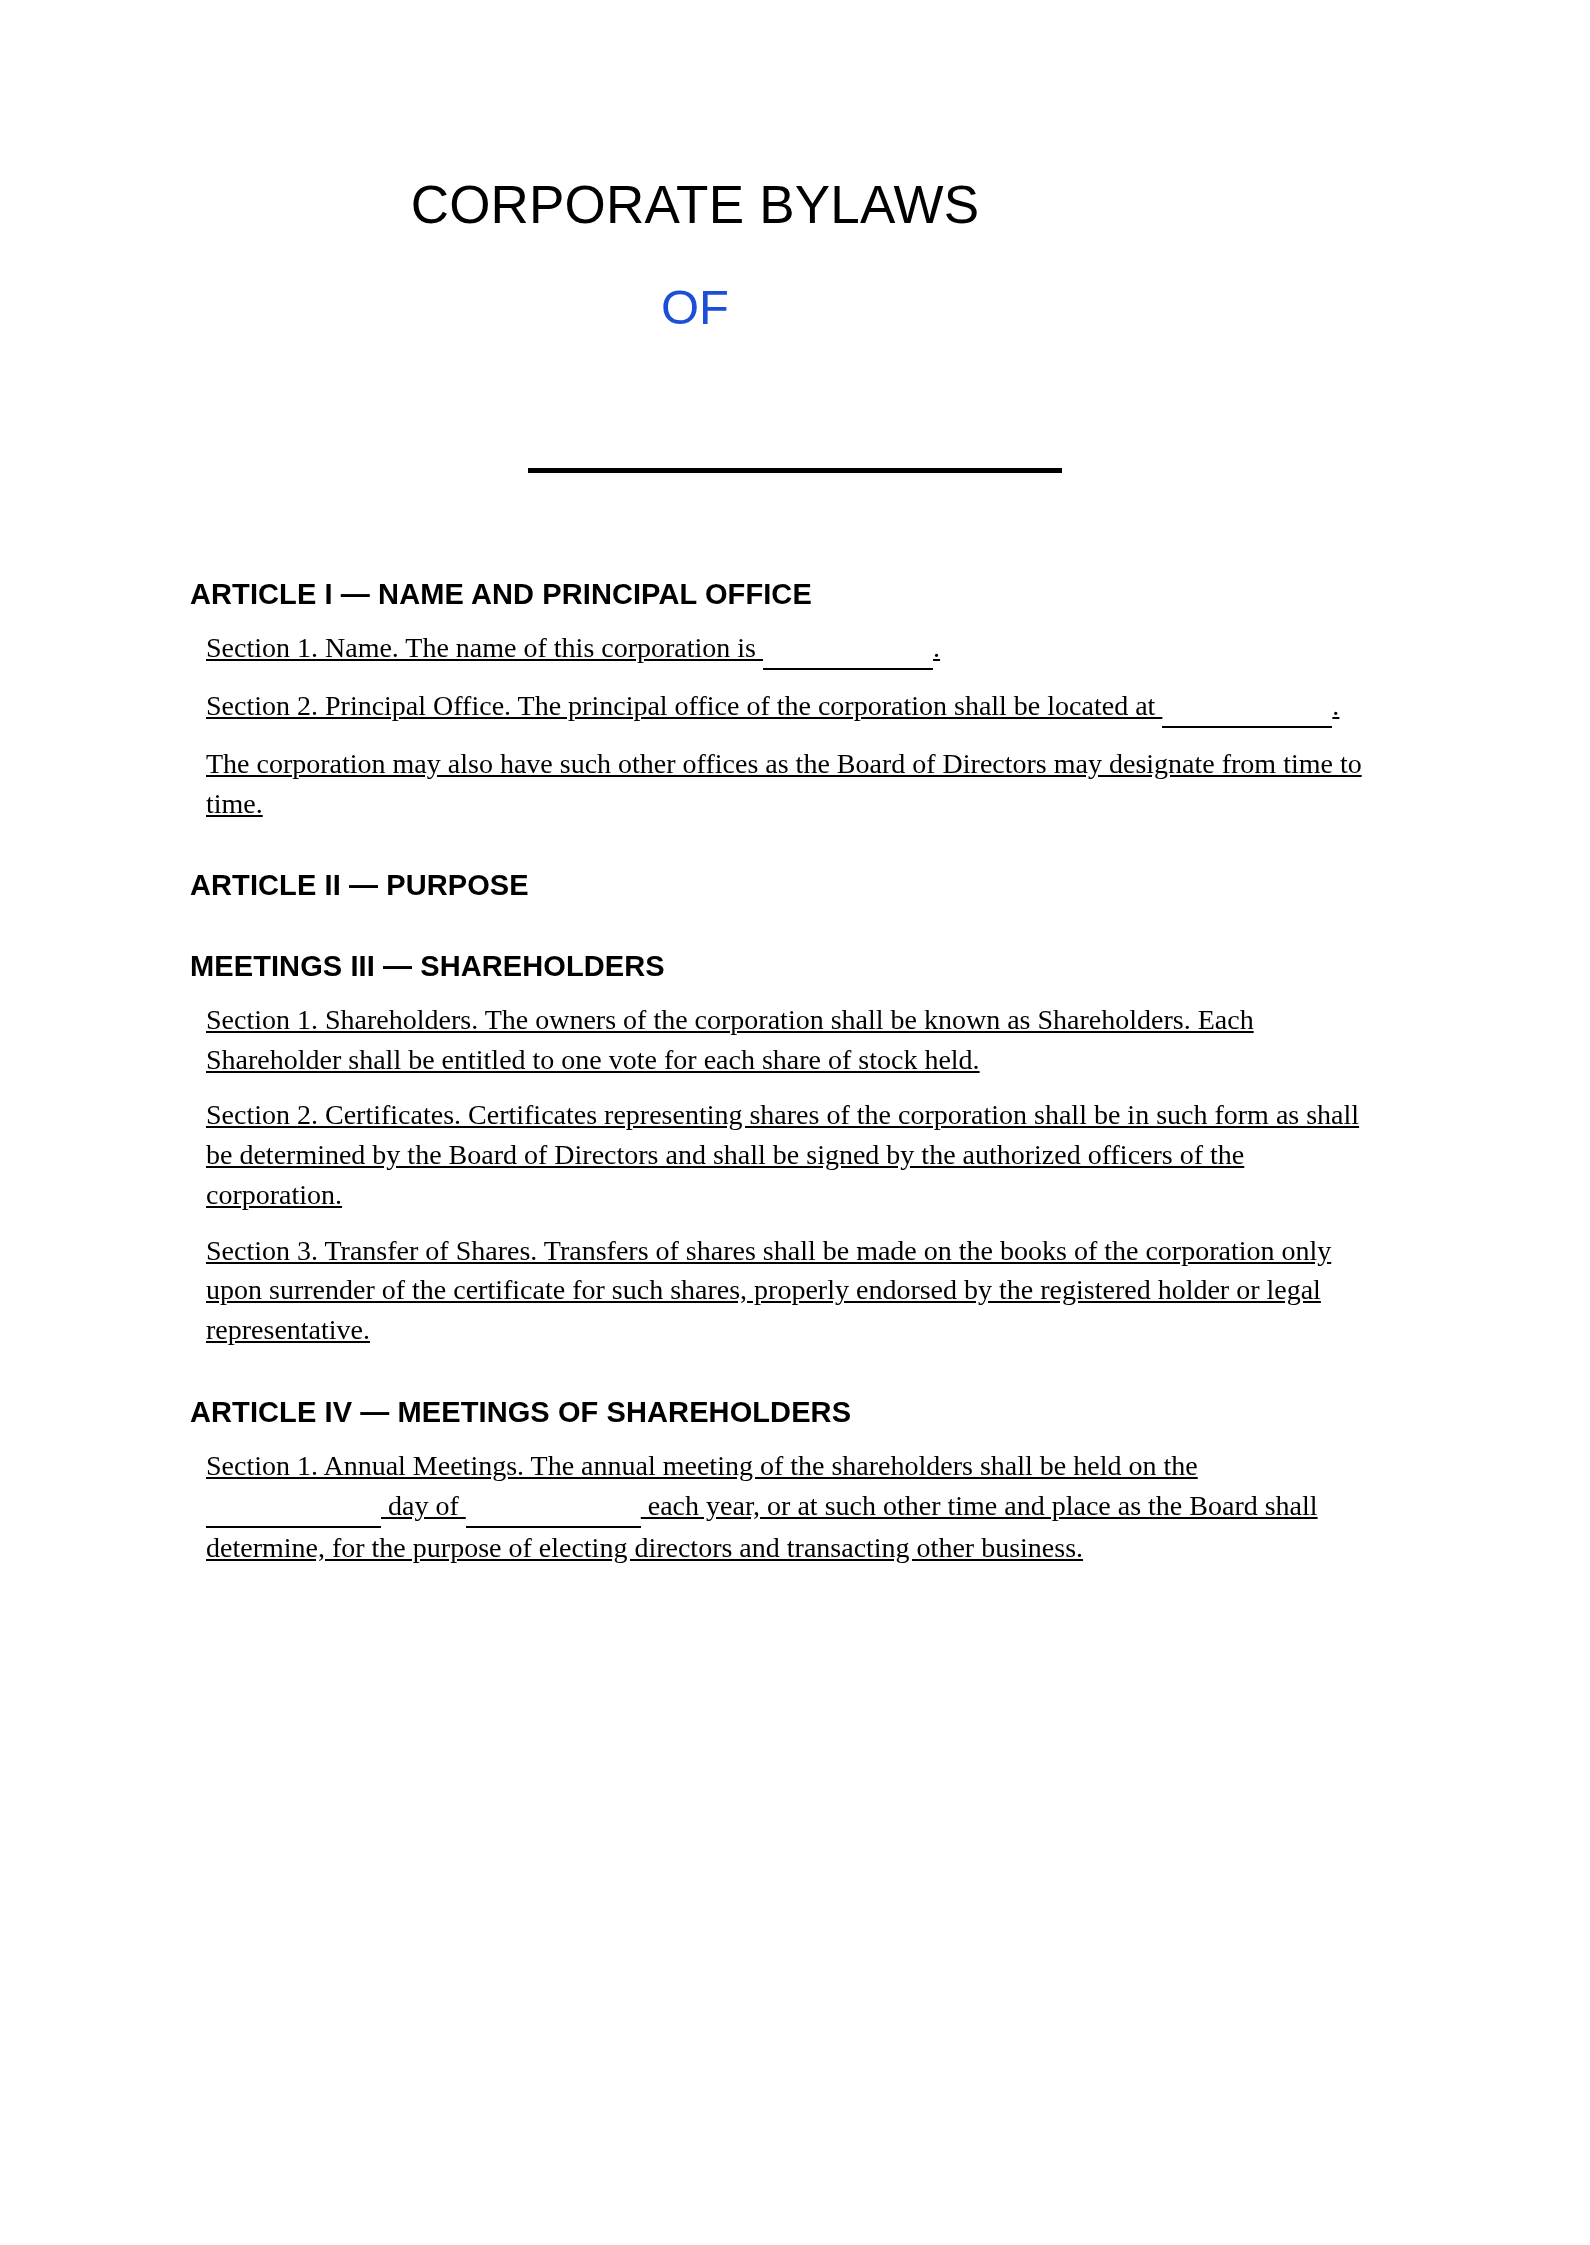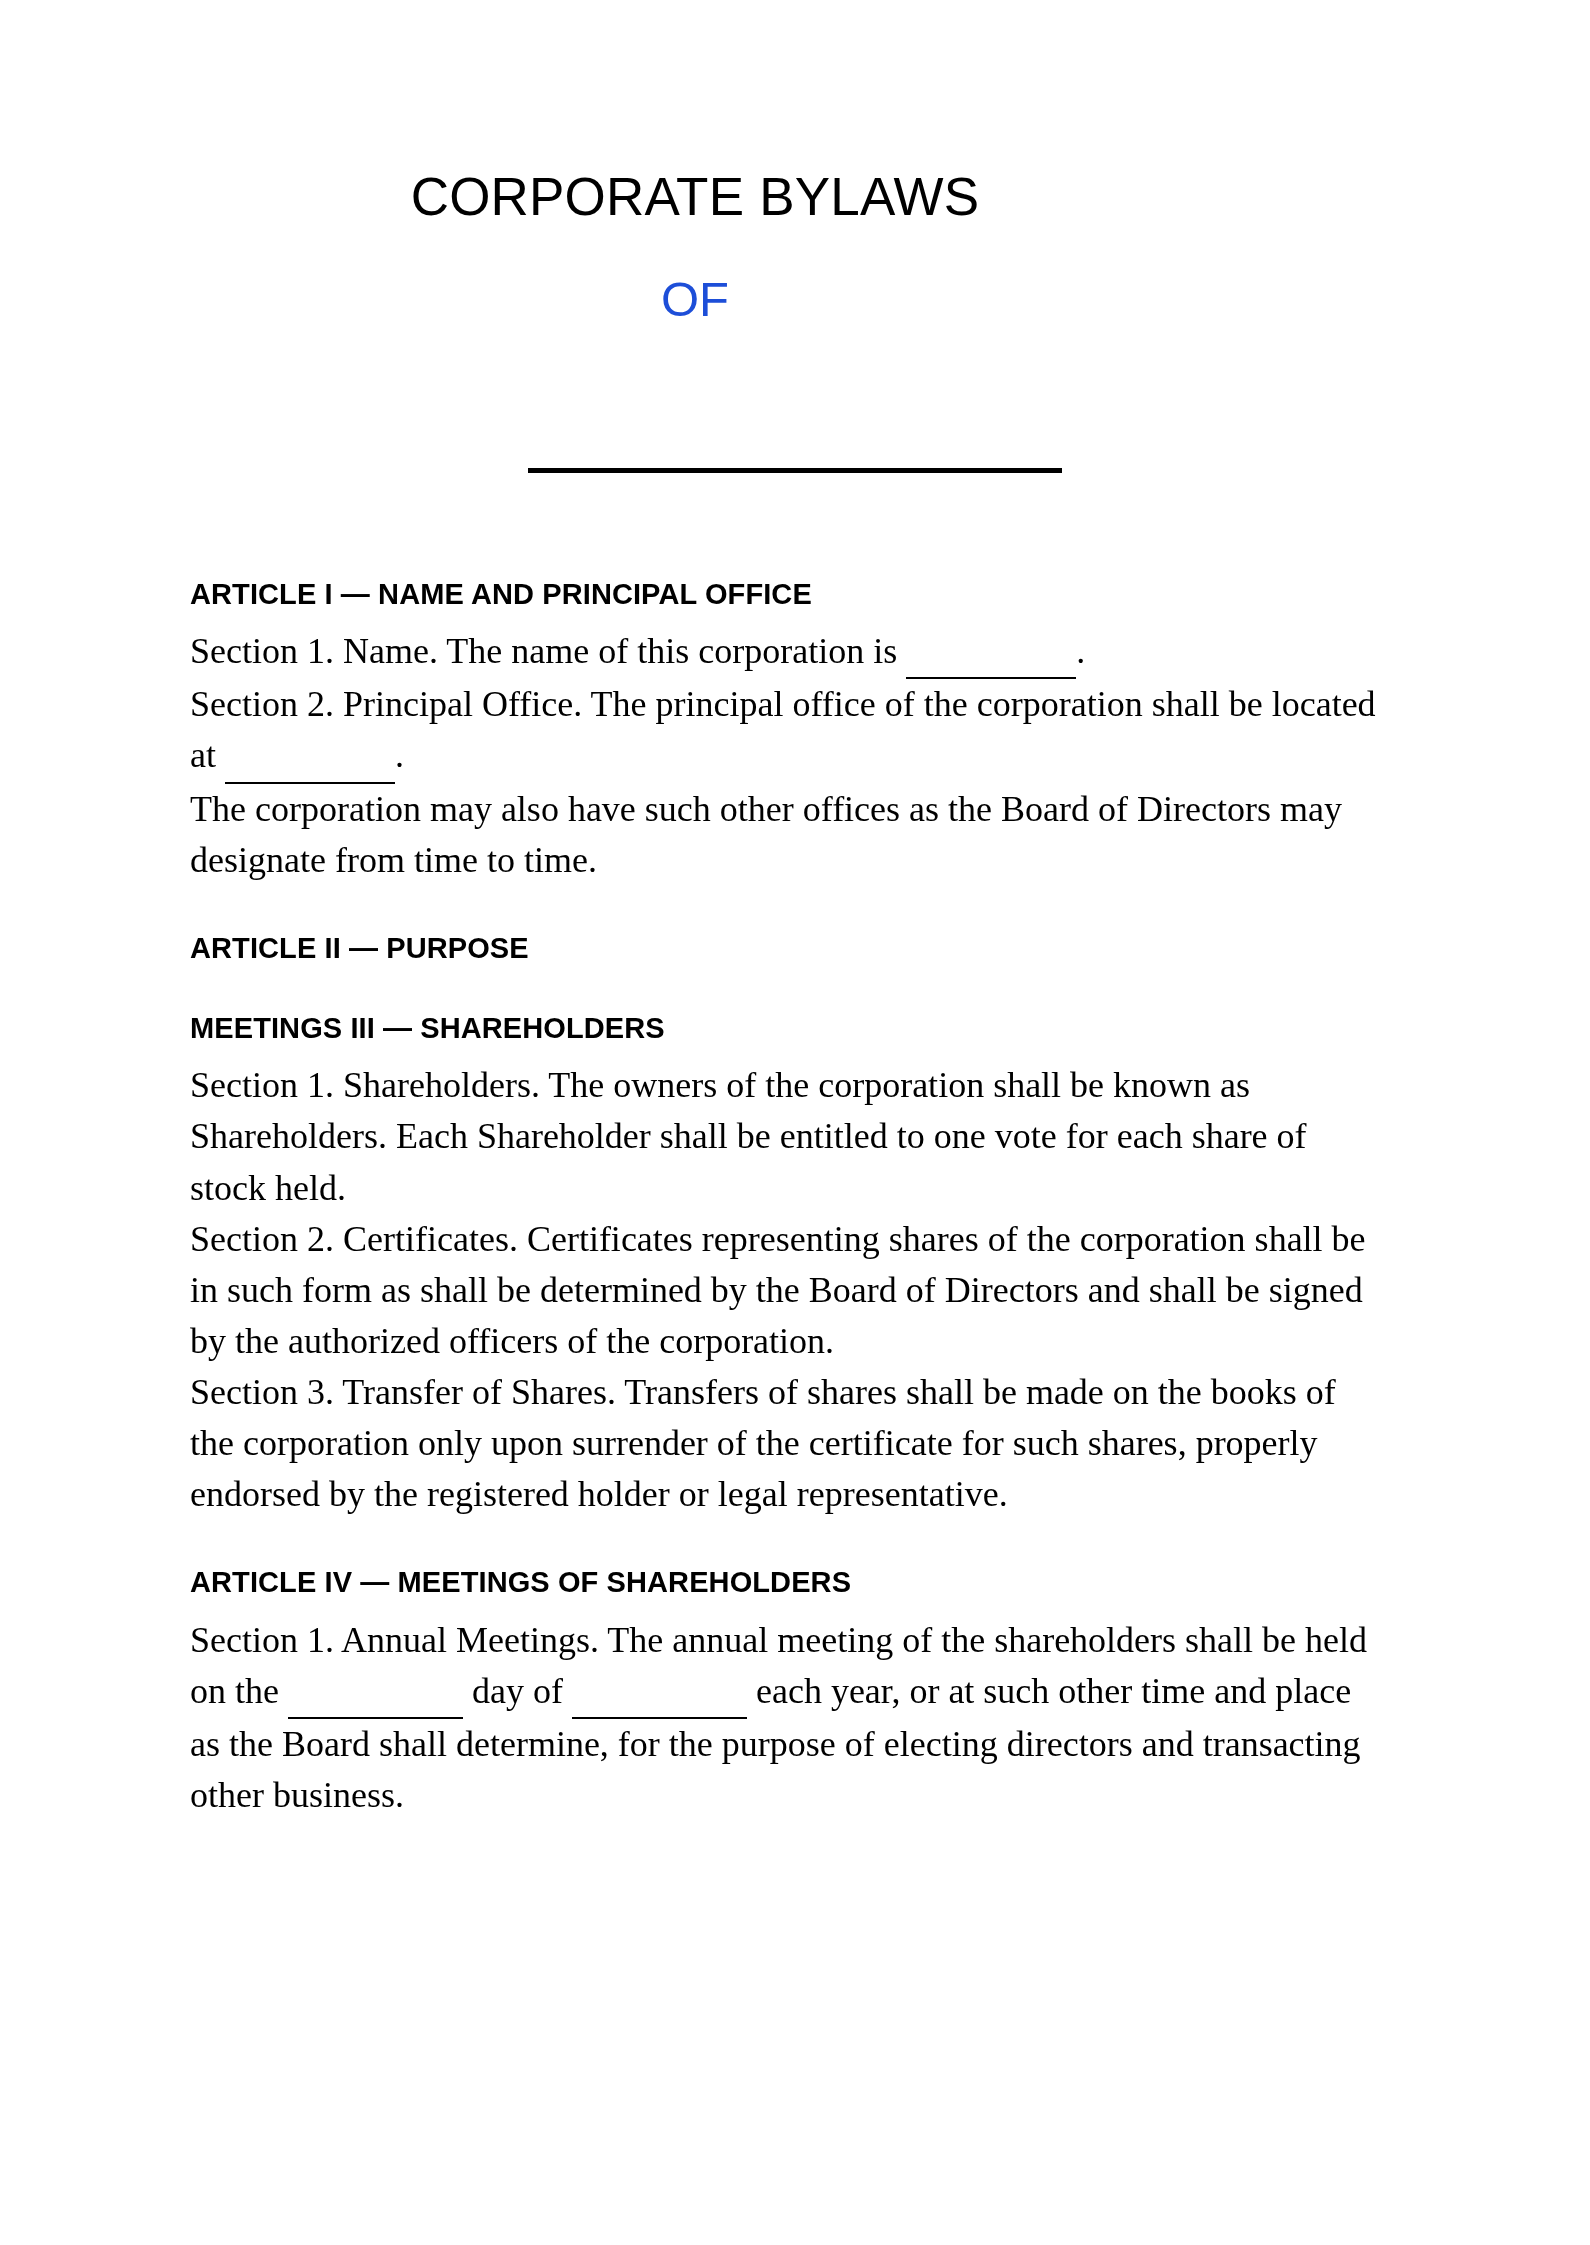--- a/index.html
+++ b/index.html
@@ -15,21 +15,21 @@
     background: #ffffff;
     margin: 0 auto;
     overflow: hidden;
     box-sizing: border-box;
   }
 
   
   .doc-title-block {
     position: absolute;
     left: 0;
-    top: 168px;
+    top: 176px;
     width: 1390px;
     text-align: center;
   }
   .doc-title {
     font-family: "Liberation Sans", sans-serif;
     font-size: 53px;
     font-weight: 400;
     line-height: 1.08;
     color: #000000;
     letter-spacing: 0.2px;
@@ -80,25 +80,26 @@
   }
   .article-block {
     margin-bottom: 44px;
   }
   .article-block:last-child {
     margin-bottom: 0;
   }
 
   .para {
     font-family: "Liberation Serif", serif;
-    font-size: 36px;
+    font-size: 28px;
     line-height: 1.42;
     color: #000000;
-    margin: 0;
+    margin: 16px;
     text-align: left;
+    text-decoration: underline;
   }
   .para + .para {
     margin-top: 0;
   }
 
   
   .blank {
     display: inline-block;
     border-bottom: 2px solid #000000;
     vertical-align: baseline;

